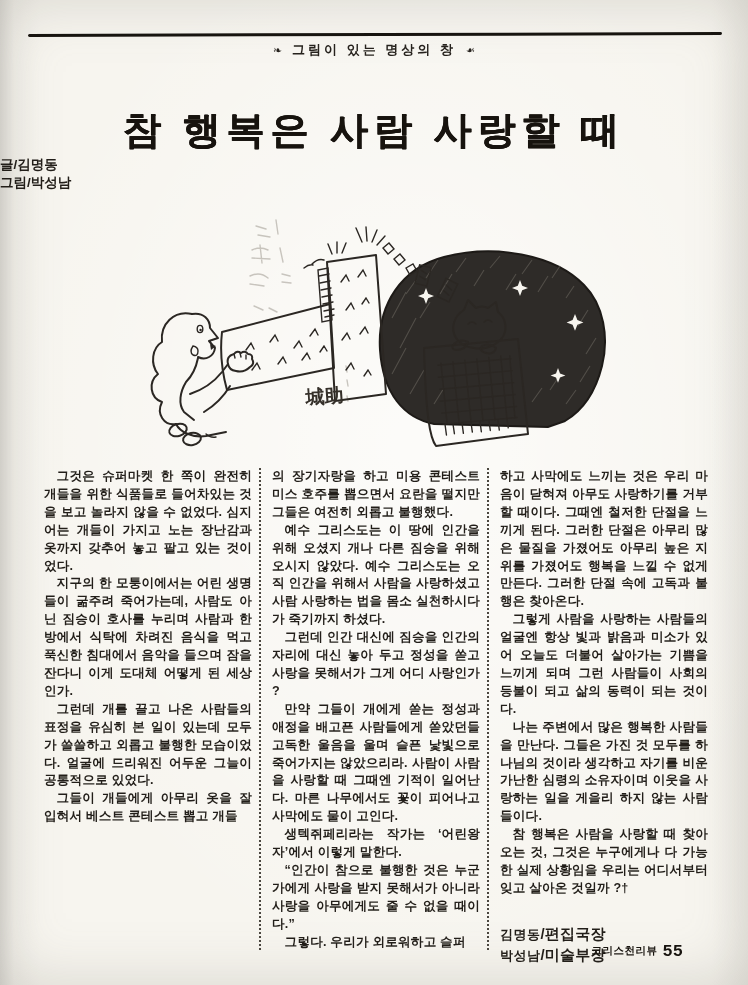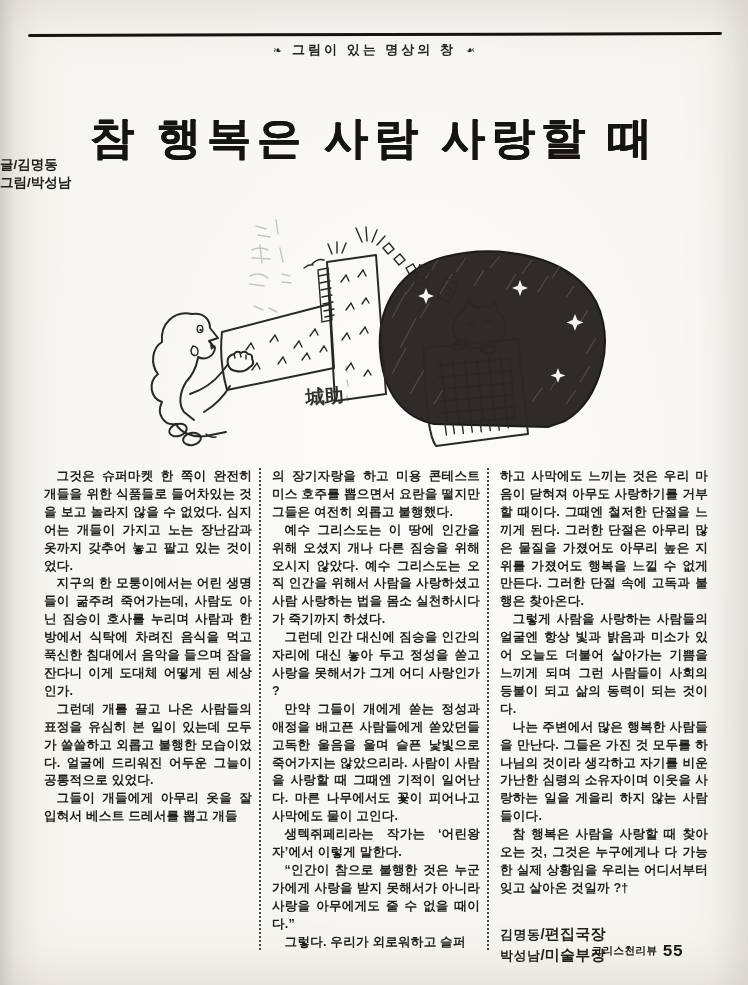--- a/index.html
+++ b/index.html
@@ -24,21 +24,21 @@
   }
   .rubric{
     position:absolute;left:0;top:41px;width:748px;text-align:center;
     font-size:13px;font-weight:bold;letter-spacing:3px;color:#26221d;
     font-family:"Liberation Sans","DejaVu Sans",sans-serif;
   }
   .rubric .orn{font-size:11px;letter-spacing:0;margin:0 10px;color:#26221d;}
   .rubric .orn.flip{display:inline-block;transform:scaleX(-1);}
   .title{
     position:absolute;left:0;top:80px;width:748px;text-align:center;
-    font-size:44px;font-weight:bold;letter-spacing:6px;color:#17130e;
+    font-size:38px;font-weight:bold;letter-spacing:6px;color:#17130e;
     text-shadow:.6px .4px 0 #17130e, -.3px .2px 0 #17130e;
   }
   .byline{
     position:absolute;left:0;top:156px;width:748px;
     font-size:13.5px;font-weight:bold;line-height:18px;color:#221e19;
     font-family:"Liberation Sans","DejaVu Sans",sans-serif;
   }
   .illus{position:absolute;left:134px;top:198px;width:480px;height:266px;}
   .article{
     position:absolute;left:44px;top:468px;width:664px;height:482px;
@@ -186,21 +186,21 @@
     </g>
 
     <text class="sig" x="172" y="206" font-size="19" transform="rotate(-4 172 206)">城助</text>
   </svg>
 
   <div class="article">
     <div class="col">
         <p class="para">그것은 슈퍼마켓 한 쪽이 완전히 개들을 위한 식품들로 들어차있는 것을 보고 놀라지 않을 수 없었다. 심지어는 개들이 가지고 노는 장난감과 옷까지 갖추어 놓고 팔고 있는 것이었다.</p>
         <p class="para">지구의 한 모퉁이에서는 어린 생명들이 굶주려 죽어가는데, 사람도 아닌 짐승이 호사를 누리며 사람과 한 방에서 식탁에 차려진 음식을 먹고 푹신한 침대에서 음악을 들으며 잠을 잔다니 이게 도대체 어떻게 된 세상인가.</p>
         <p class="para">그런데 개를 끌고 나온 사람들의 표정을 유심히 본 일이 있는데 모두가 쓸쓸하고 외롭고 불행한 모습이었다. 얼굴에 드리워진 어두운 그늘이 공통적으로 있었다.</p>
-        <p class="para">그들이 개들에게 아무리 옷을 잘 입혀서 베스트 드레서를 뽑고 개들</p>
+        <p class="para">그들이 개들에게 아무리 옷을 잘 입혀서 베스트 콘테스트 뽑고 개들</p>
       </div>
     <div class="col">
         <p class="para cont">의 장기자랑을 하고 미용 콘테스트 미스 호주를 뽑으면서 요란을 떨지만 그들은 여전히 외롭고 불행했다.</p>
         <p class="para">예수 그리스도는 이 땅에 인간을 위해 오셨지 개나 다른 짐승을 위해 오시지 않았다. 예수 그리스도는 오직 인간을 위해서 사람을 사랑하셨고 사람 사랑하는 법을 몸소 실천하시다가 죽기까지 하셨다.</p>
         <p class="para">그런데 인간 대신에 짐승을 인간의 자리에 대신 놓아 두고 정성을 쏟고 사랑을 못해서가 그게 어디 사랑인가 ?</p>
         <p class="para">만약 그들이 개에게 쏟는 정성과 애정을 배고픈 사람들에게 쏟았던들 고독한 울음을 울며 슬픈 낯빛으로 죽어가지는 않았으리라. 사람이 사람을 사랑할 때 그때엔 기적이 일어난다. 마른 나무에서도 꽃이 피어나고 사막에도 물이 고인다.</p>
         <p class="para">생텍쥐페리라는 작가는 ‘어린왕자’에서 이렇게 말한다.</p>
         <p class="para">“인간이 참으로 불행한 것은 누군가에게 사랑을 받지 못해서가 아니라 사랑을 아무에게도 줄 수 없을 때이다.”</p>
         <p class="para">그렇다. 우리가 외로워하고 슬퍼</p>
       </div>

